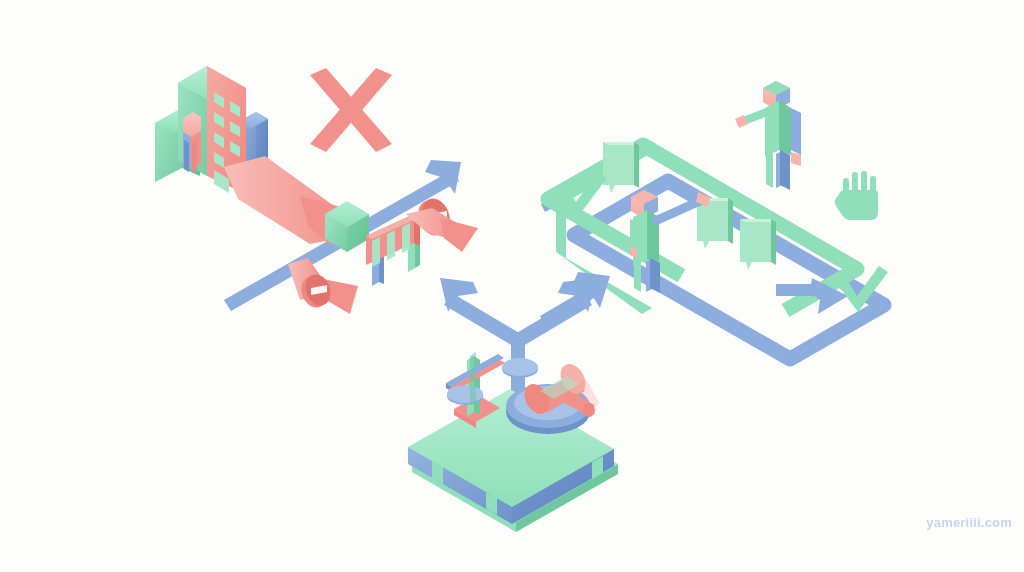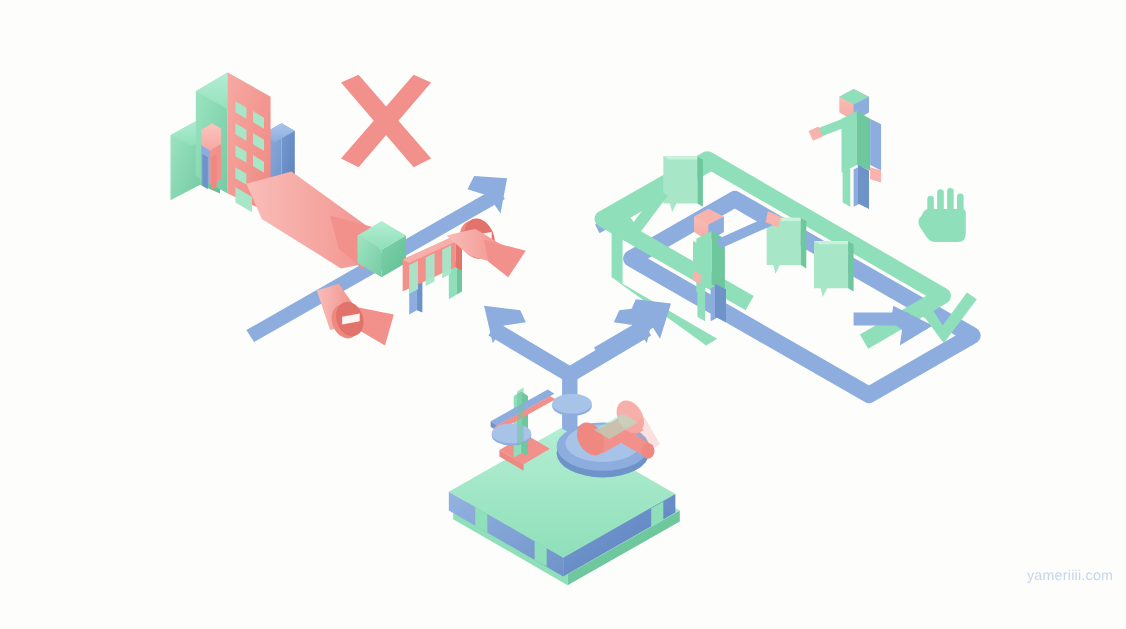--- a/index.html
+++ b/index.html
@@ -4,21 +4,21 @@
 <title>Isometric Compliance Illustration</title>
 <style>
   html,body{margin:0;padding:0;}
   body{
     width:1024px;height:572px;
     background:#FDFDFC;
     font-family:"Liberation Sans", sans-serif;
     overflow:hidden;
     position:relative;
   }
-  #stage{position:absolute;inset:0;width:1024px;height:536px;}
+  #stage{position:absolute;inset:0;width:1024px;height:536px;font-weight:bold;}
   #scene{position:absolute;left:0;top:0;width:1024px;height:572px;}
   .watermark{
     position:absolute;
     right:12px;bottom:6px;
     font-size:13px;
     letter-spacing:.2px;
     color:#C4D6EC;
     font-family:"Liberation Sans", sans-serif;
     user-select:none;
   }

